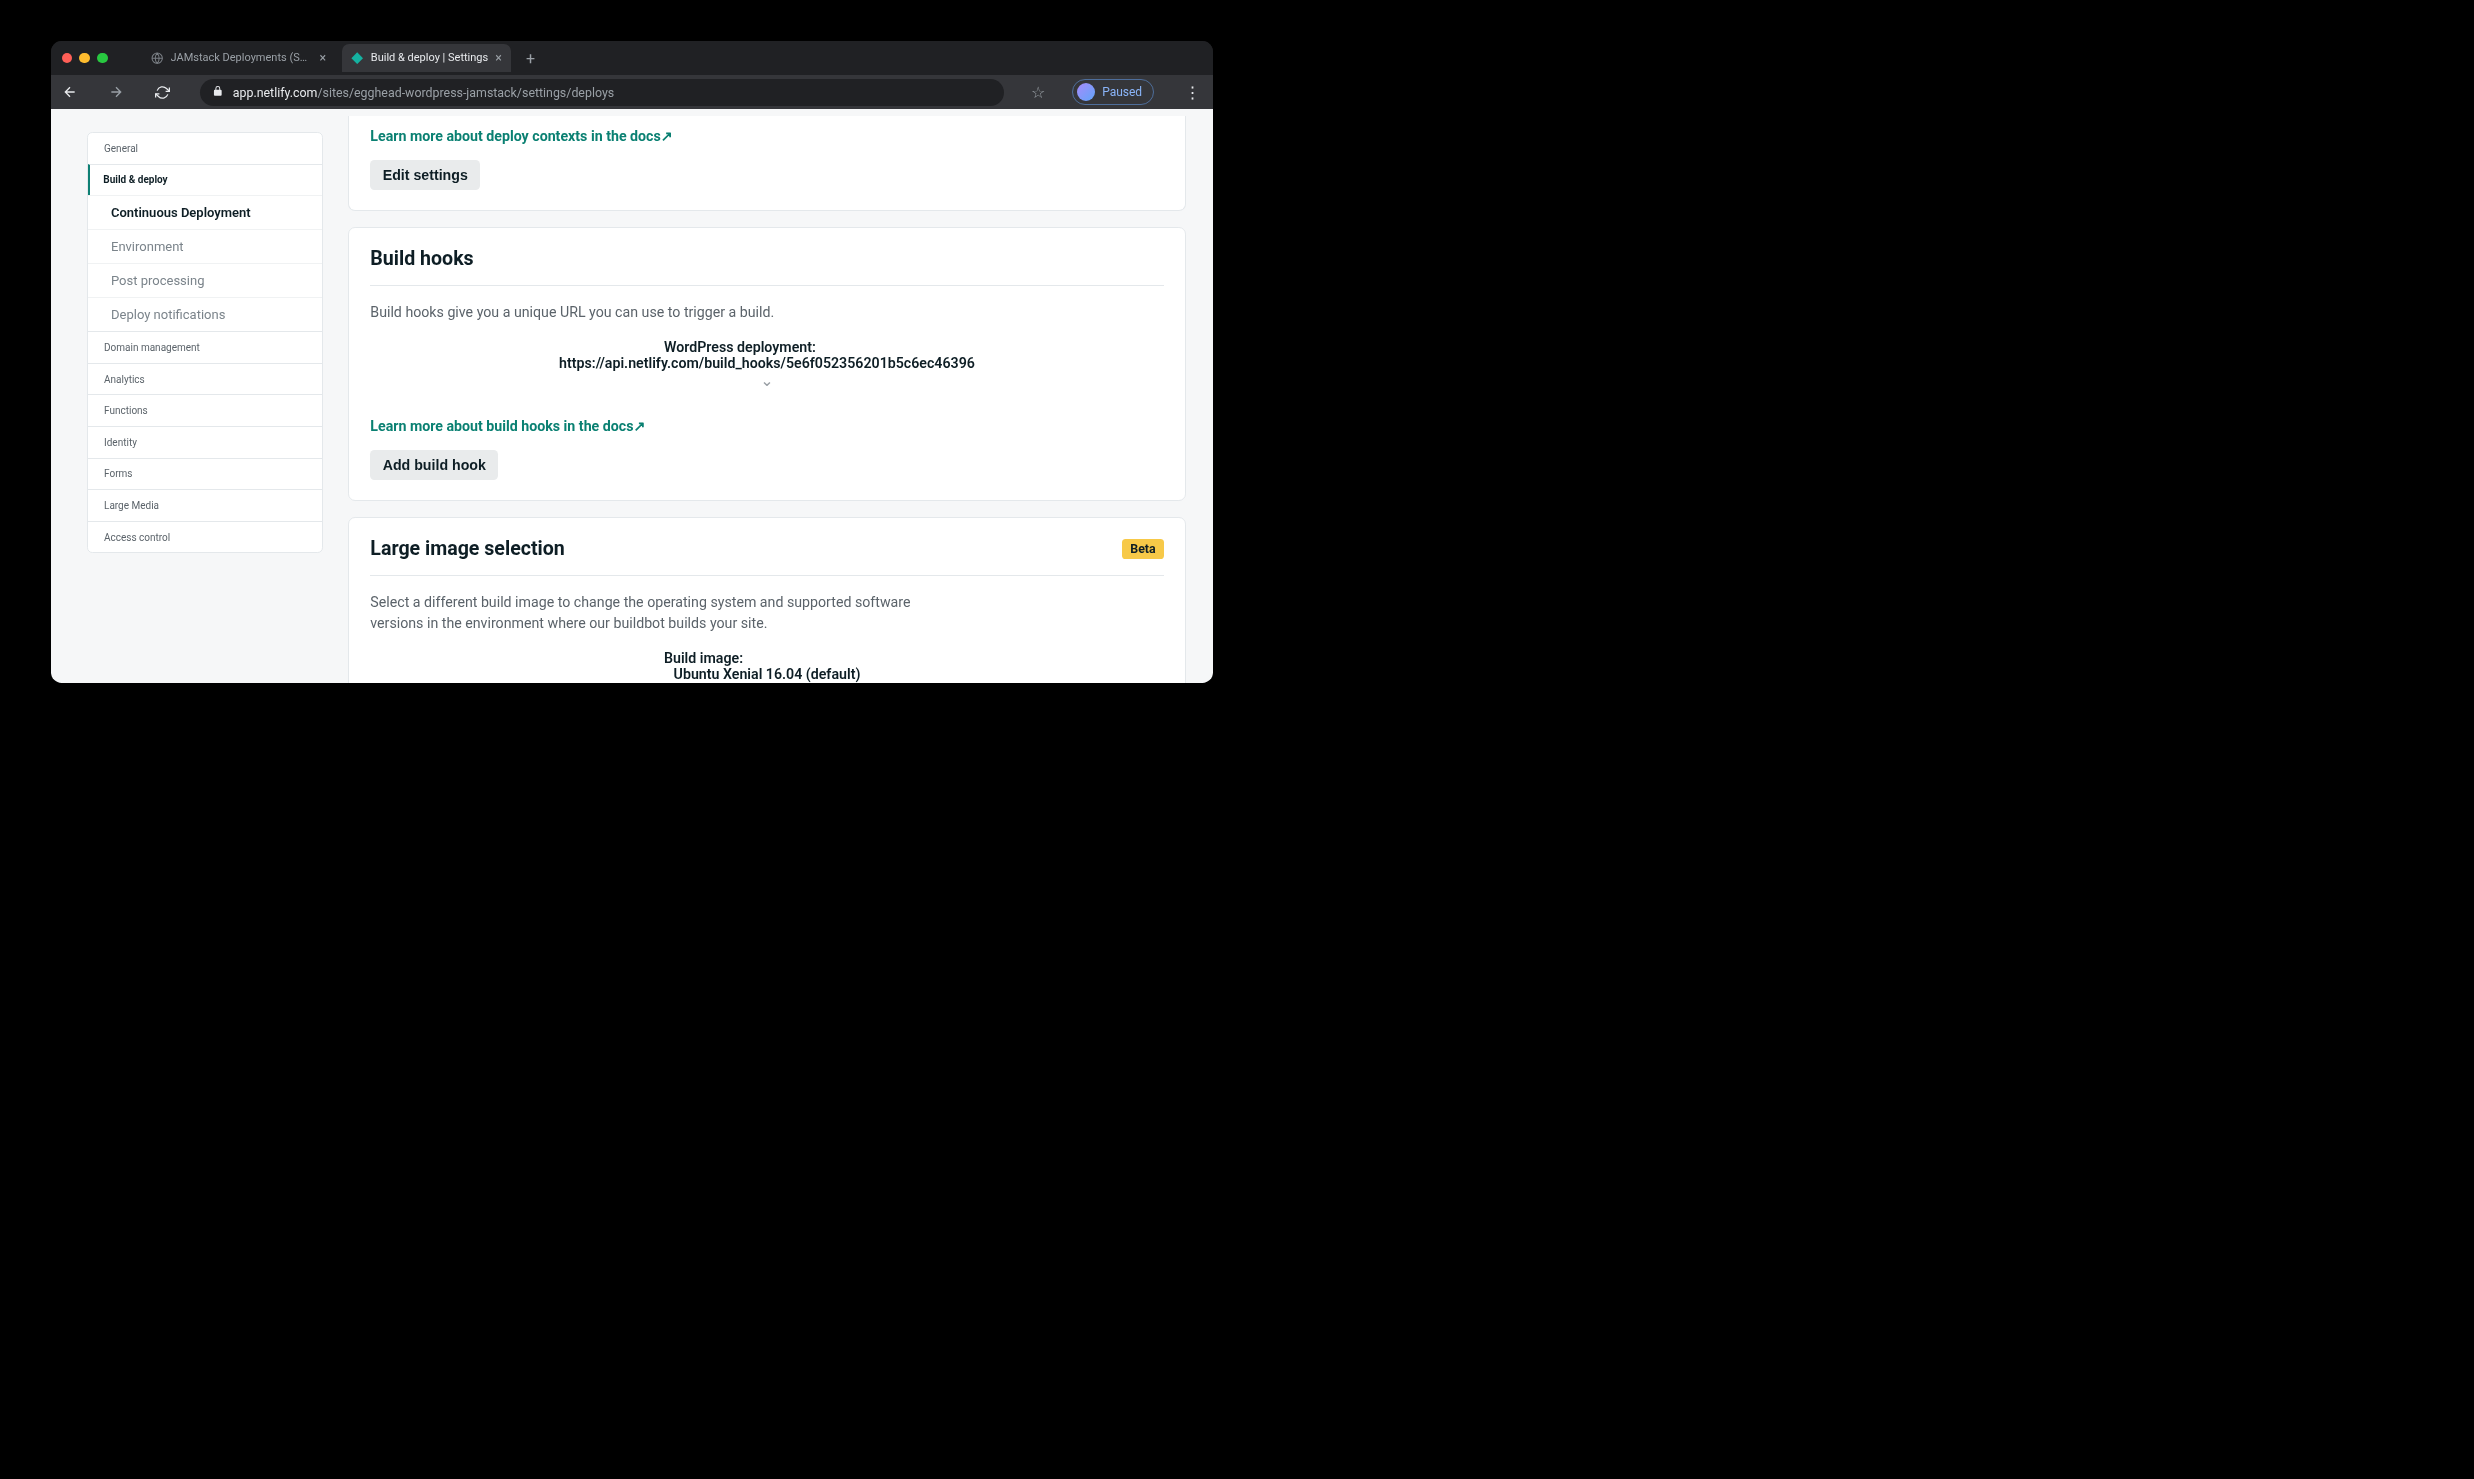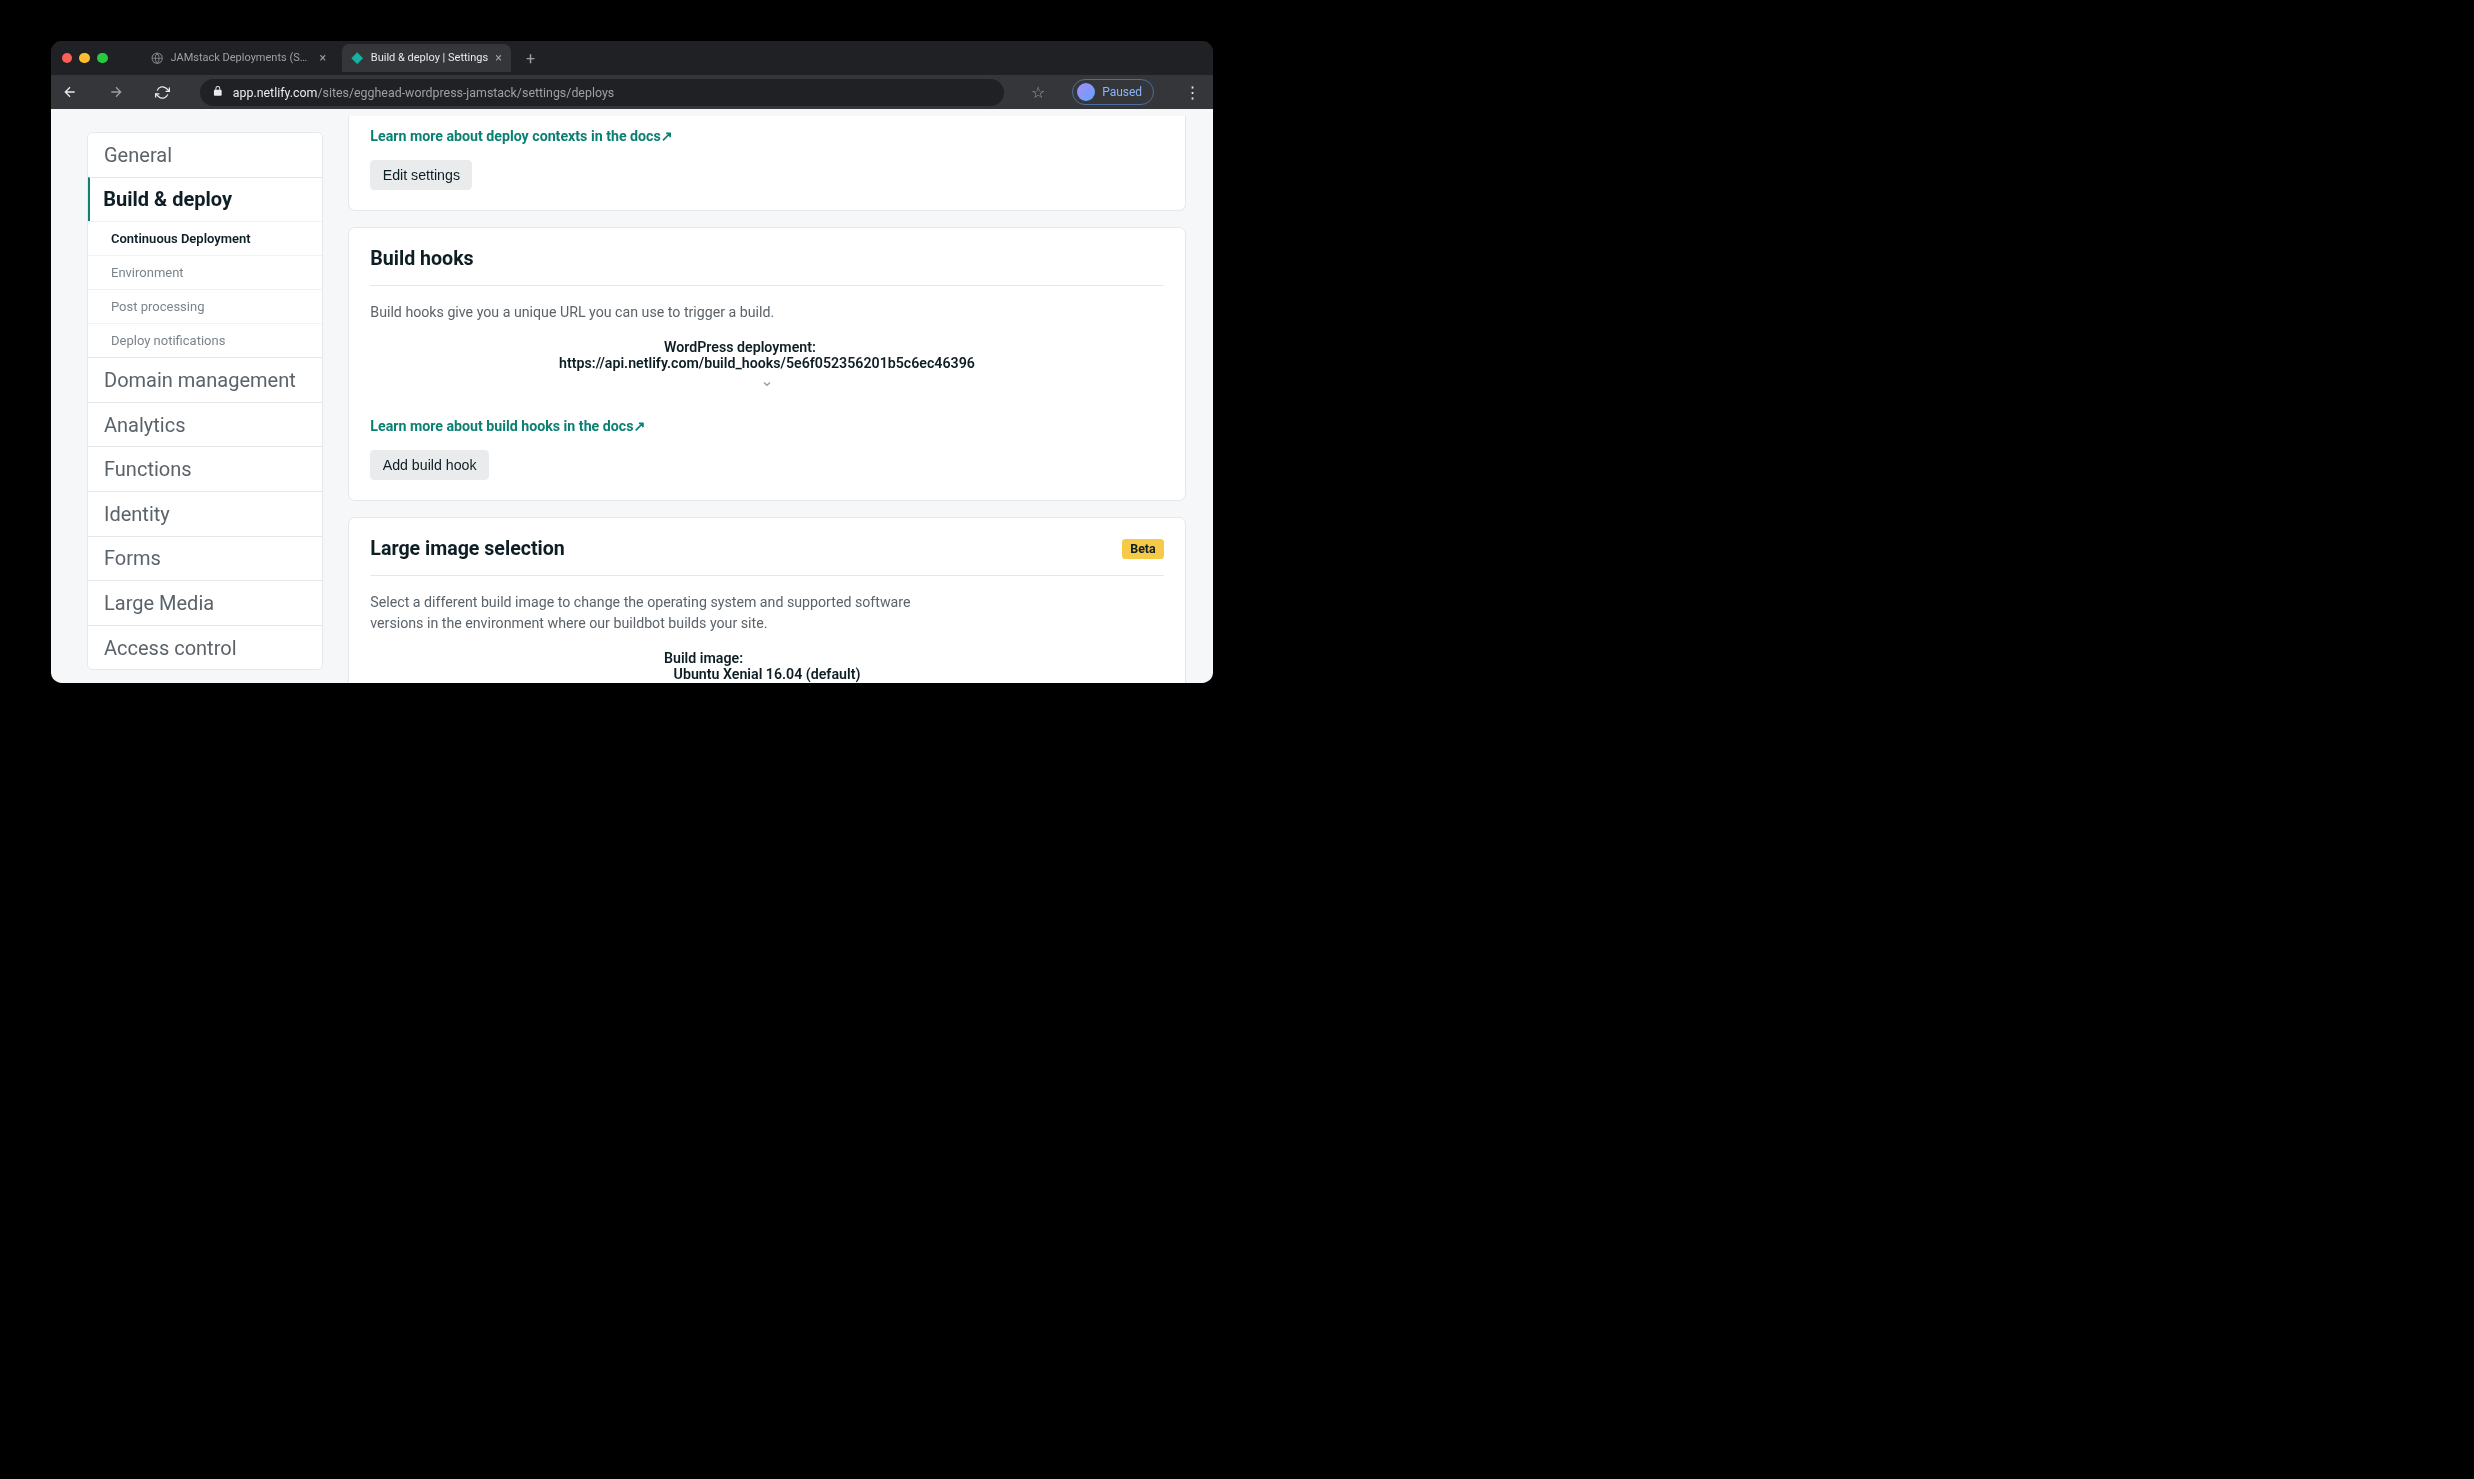--- a/index.html
+++ b/index.html
@@ -116,21 +116,21 @@
   }
   .sidebar-card {
     background:#fff;
     border:0.9px solid #e4e8eb;
     border-radius:5.3px;
     overflow:hidden;
   }
   .snav-item {
     display:block;
     padding: 9.8px 16px;
-    font-size:20px;
+    font-size:10px;
     color:#5b636a;
     border-top:0.9px solid #e4e8eb;
     cursor:pointer;
   }
   .snav-item:first-child { border-top:none; }
   .snav-item.active {
     font-weight:700;
     color:#0e1e25;
     border-left:2.7px solid #0e8074;
     padding-left:13.3px;
@@ -195,21 +195,21 @@
     text-decoration:none;
     margin-bottom:16px;
     cursor:pointer;
     margin-top:12px;
   }
   .btn {
     display:inline-block;
     background:#e9ebec;
     color:#0e1e25;
     font-size:14.2px;
-    font-weight:400;
+    font-weight:700;
     padding:7.1px 12.4px;
     border-radius:4.4px;
     cursor:pointer;
     border:none;
   }
   .beta-badge {
     background:#f7c948;
     color:#0e1e25;
     font-size:12.4px;
     font-weight:700;

